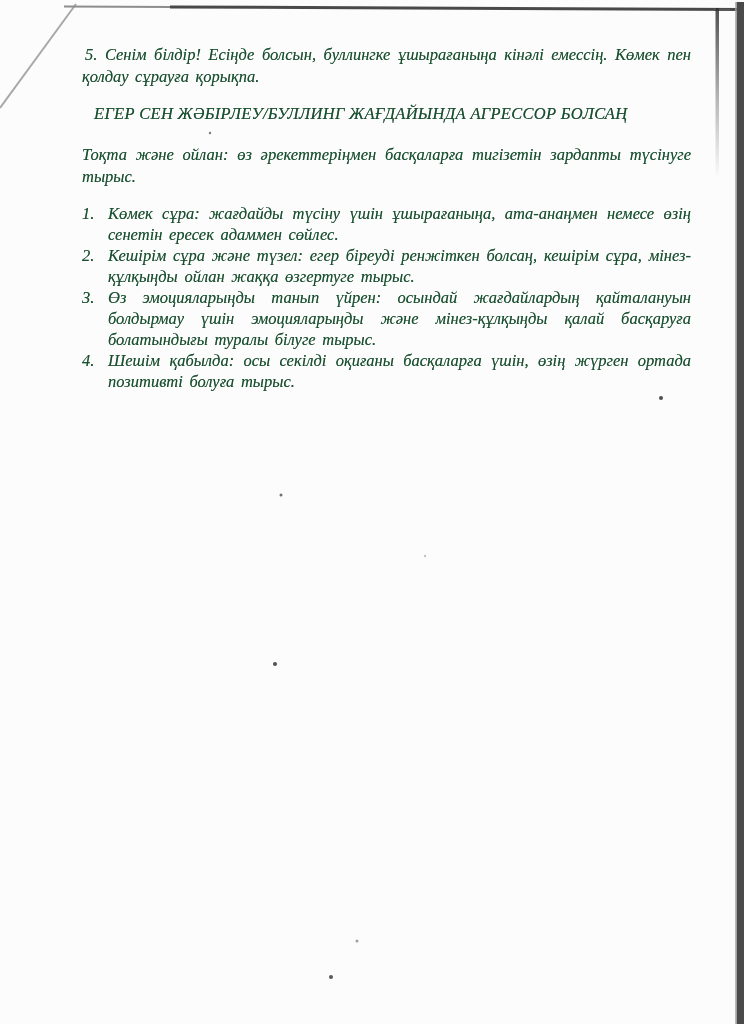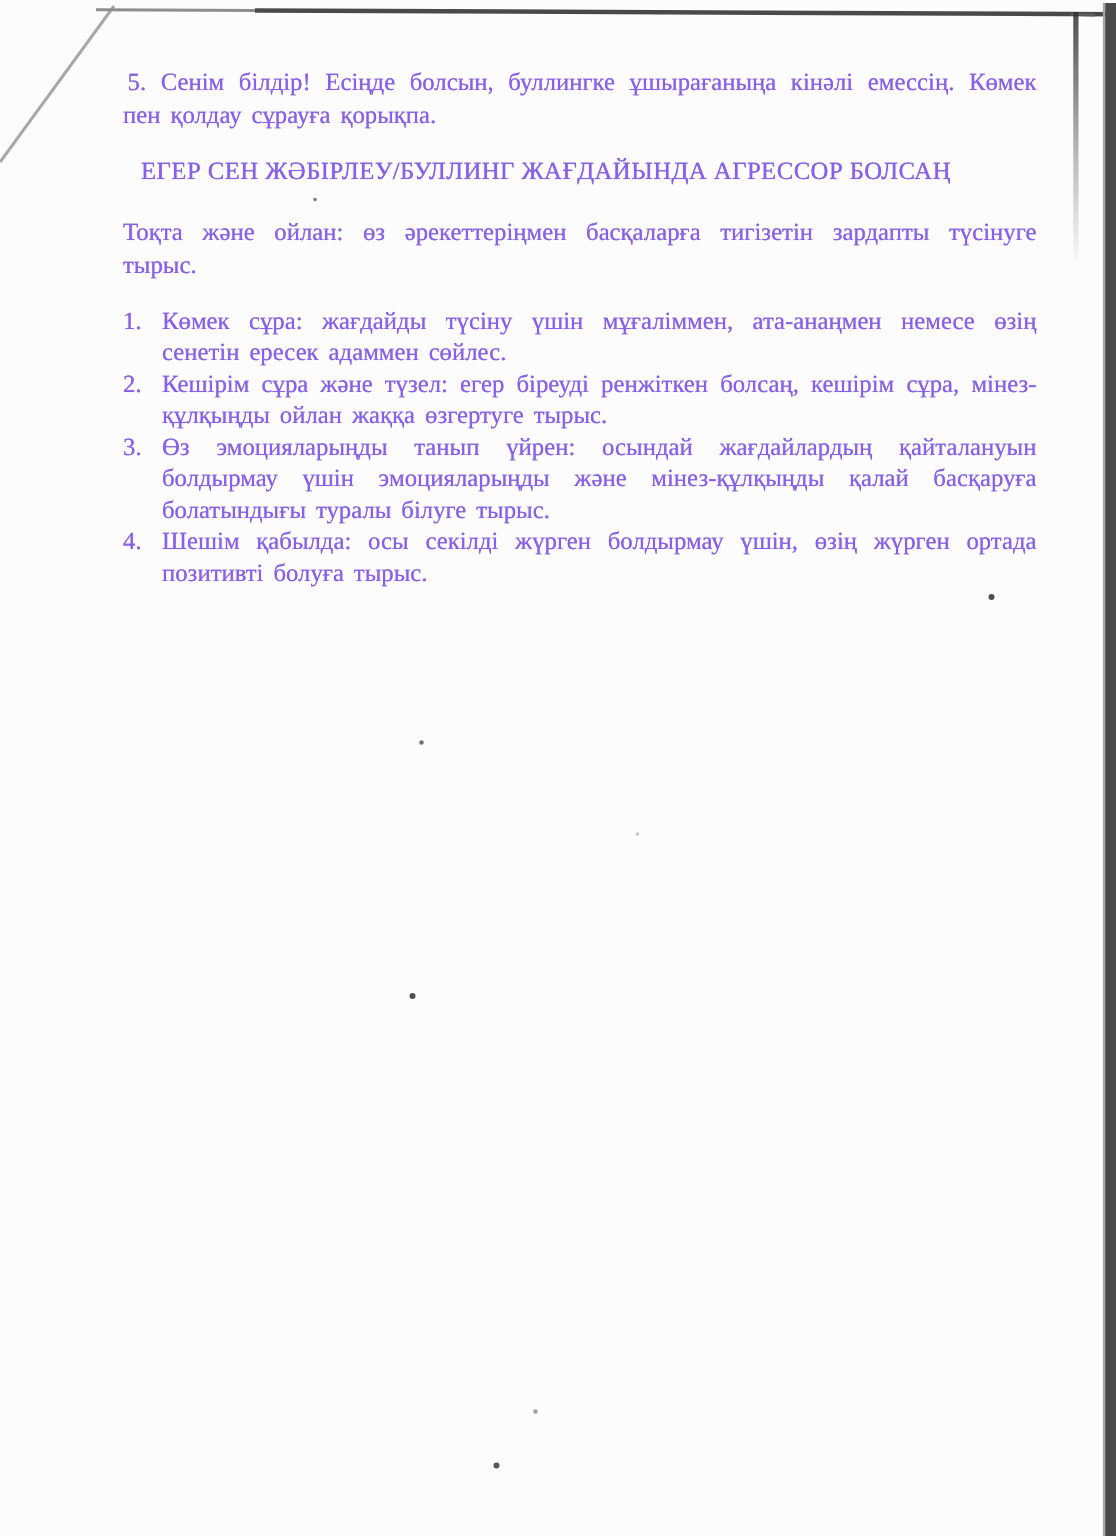--- a/index.html
+++ b/index.html
@@ -7,21 +7,22 @@
     padding: 0;
     background: #ffffff;
   }
   .canvas {
     position: relative;
     width: 744px;
     height: 1024px;
     background: #fcfcfc;
     overflow: hidden;
     font-family: "Liberation Serif", "DejaVu Serif", serif;
-    color: #8b5cf6;
+    color: #14532d;
+    font-style: italic;
   }
   .artifacts {
     position: absolute;
     inset: 0;
     width: 744px;
     height: 1024px;
     pointer-events: none;
   }
   .textblock {
     position: absolute;
@@ -118,30 +119,30 @@
 
     <p class="para para-closing">5. Сенім білдір! Есіңде болсын, буллингке ұшырағаныңа кінәлі емессің. Көмек пен қолдау сұрауға қорықпа.</p>
 
     <h2 class="heading">ЕГЕР СЕН ЖӘБІРЛЕУ/БУЛЛИНГ ЖАҒДАЙЫНДА АГРЕССОР БОЛСАҢ</h2>
 
     <p class="para para-intro">Тоқта және ойлан: өз әрекеттеріңмен басқаларға тигізетін зардапты түсінуге тырыс.</p>
 
     <ol class="advice-list">
       <li class="advice-item">
         <span class="advice-num">1.</span>
-        <span class="advice-text">Көмек сұра: жағдайды түсіну үшін мұғаліммен, ата-анаңмен немесе өзің сенетін ересек адаммен сөйлес.</span>
+        <span class="advice-text">Көмек сұра: жағдайды түсіну үшін ұшырағаныңа, ата-анаңмен немесе өзің сенетін ересек адаммен сөйлес.</span>
       </li>
       <li class="advice-item">
         <span class="advice-num">2.</span>
         <span class="advice-text">Кешірім сұра және түзел: егер біреуді ренжіткен болсаң, кешірім сұра, мінез-құлқыңды ойлан жаққа өзгертуге тырыс.</span>
       </li>
       <li class="advice-item">
         <span class="advice-num">3.</span>
         <span class="advice-text">Өз эмоцияларыңды танып үйрен: осындай жағдайлардың қайталануын болдырмау үшін эмоцияларыңды және мінез-құлқыңды қалай басқаруға болатындығы туралы білуге тырыс.</span>
       </li>
       <li class="advice-item">
         <span class="advice-num">4.</span>
-        <span class="advice-text">Шешім қабылда: осы секілді жүрген болдырмау үшін, өзің жүрген ортада позитивті болуға тырыс.</span>
+        <span class="advice-text">Шешім қабылда: осы секілді оқиғаны басқаларға үшін, өзің жүрген ортада позитивті болуға тырыс.</span>
       </li>
     </ol>
 
   </div>
 </div>
 
 </body></html>

